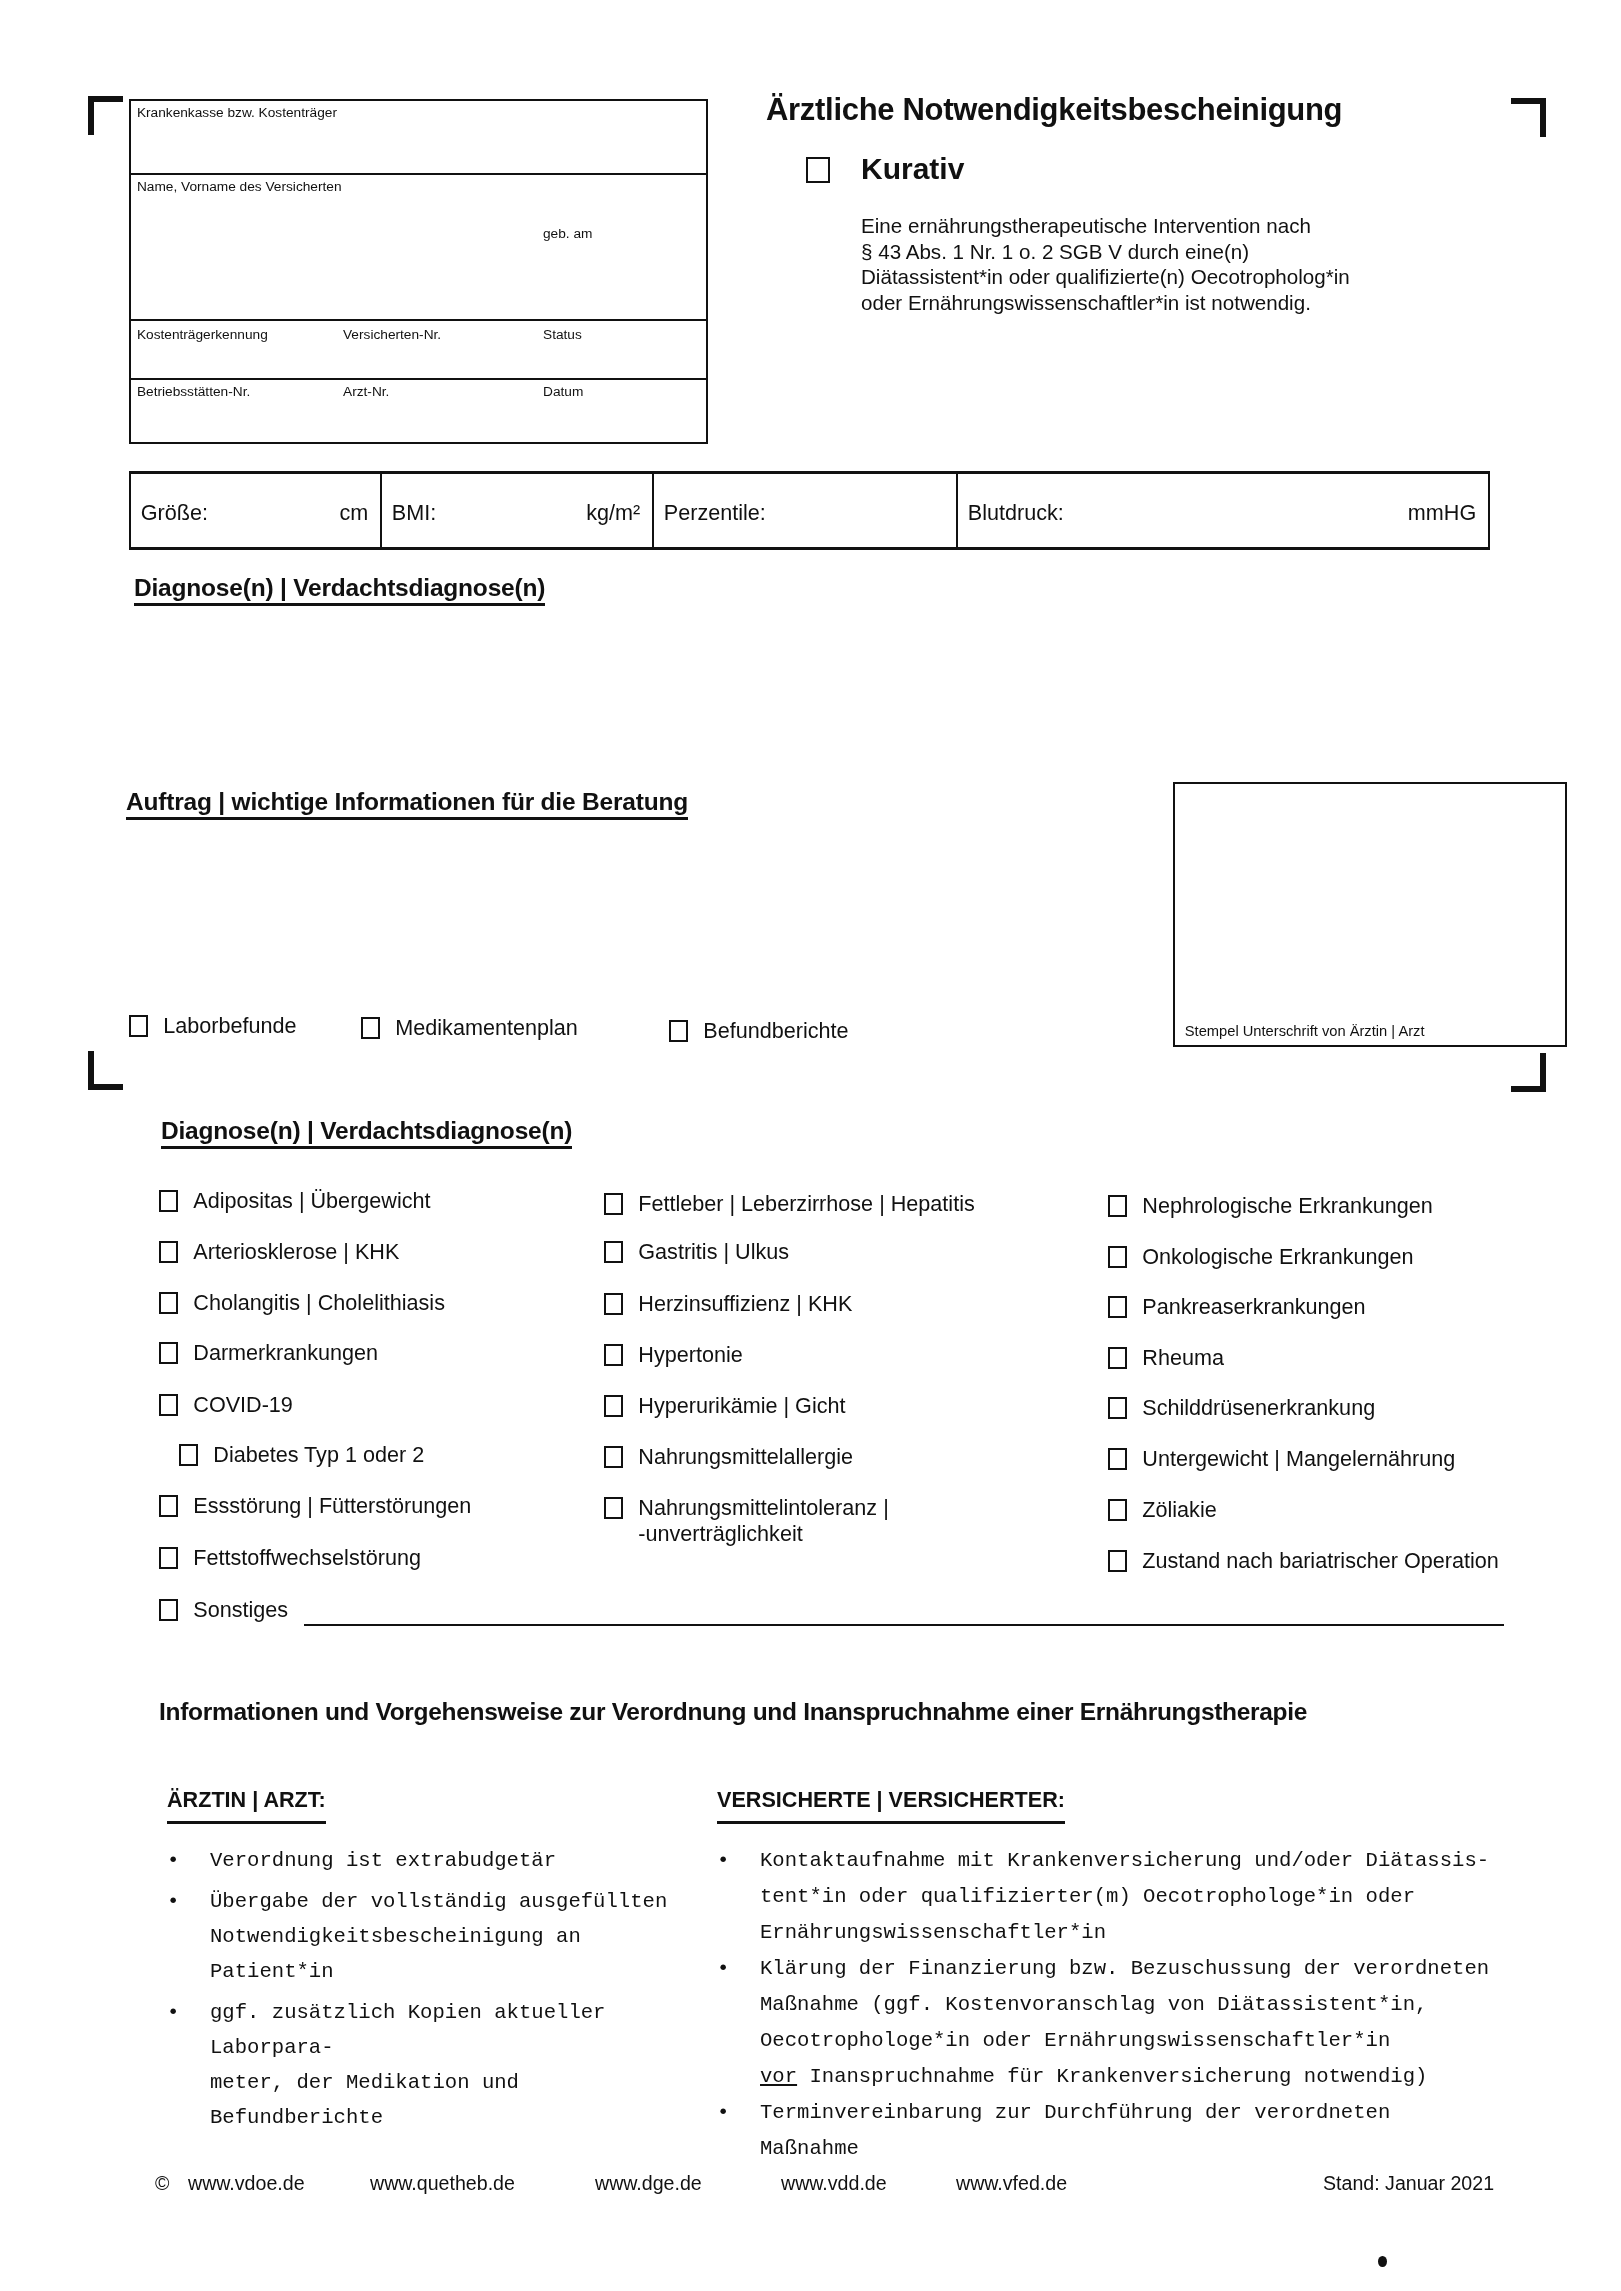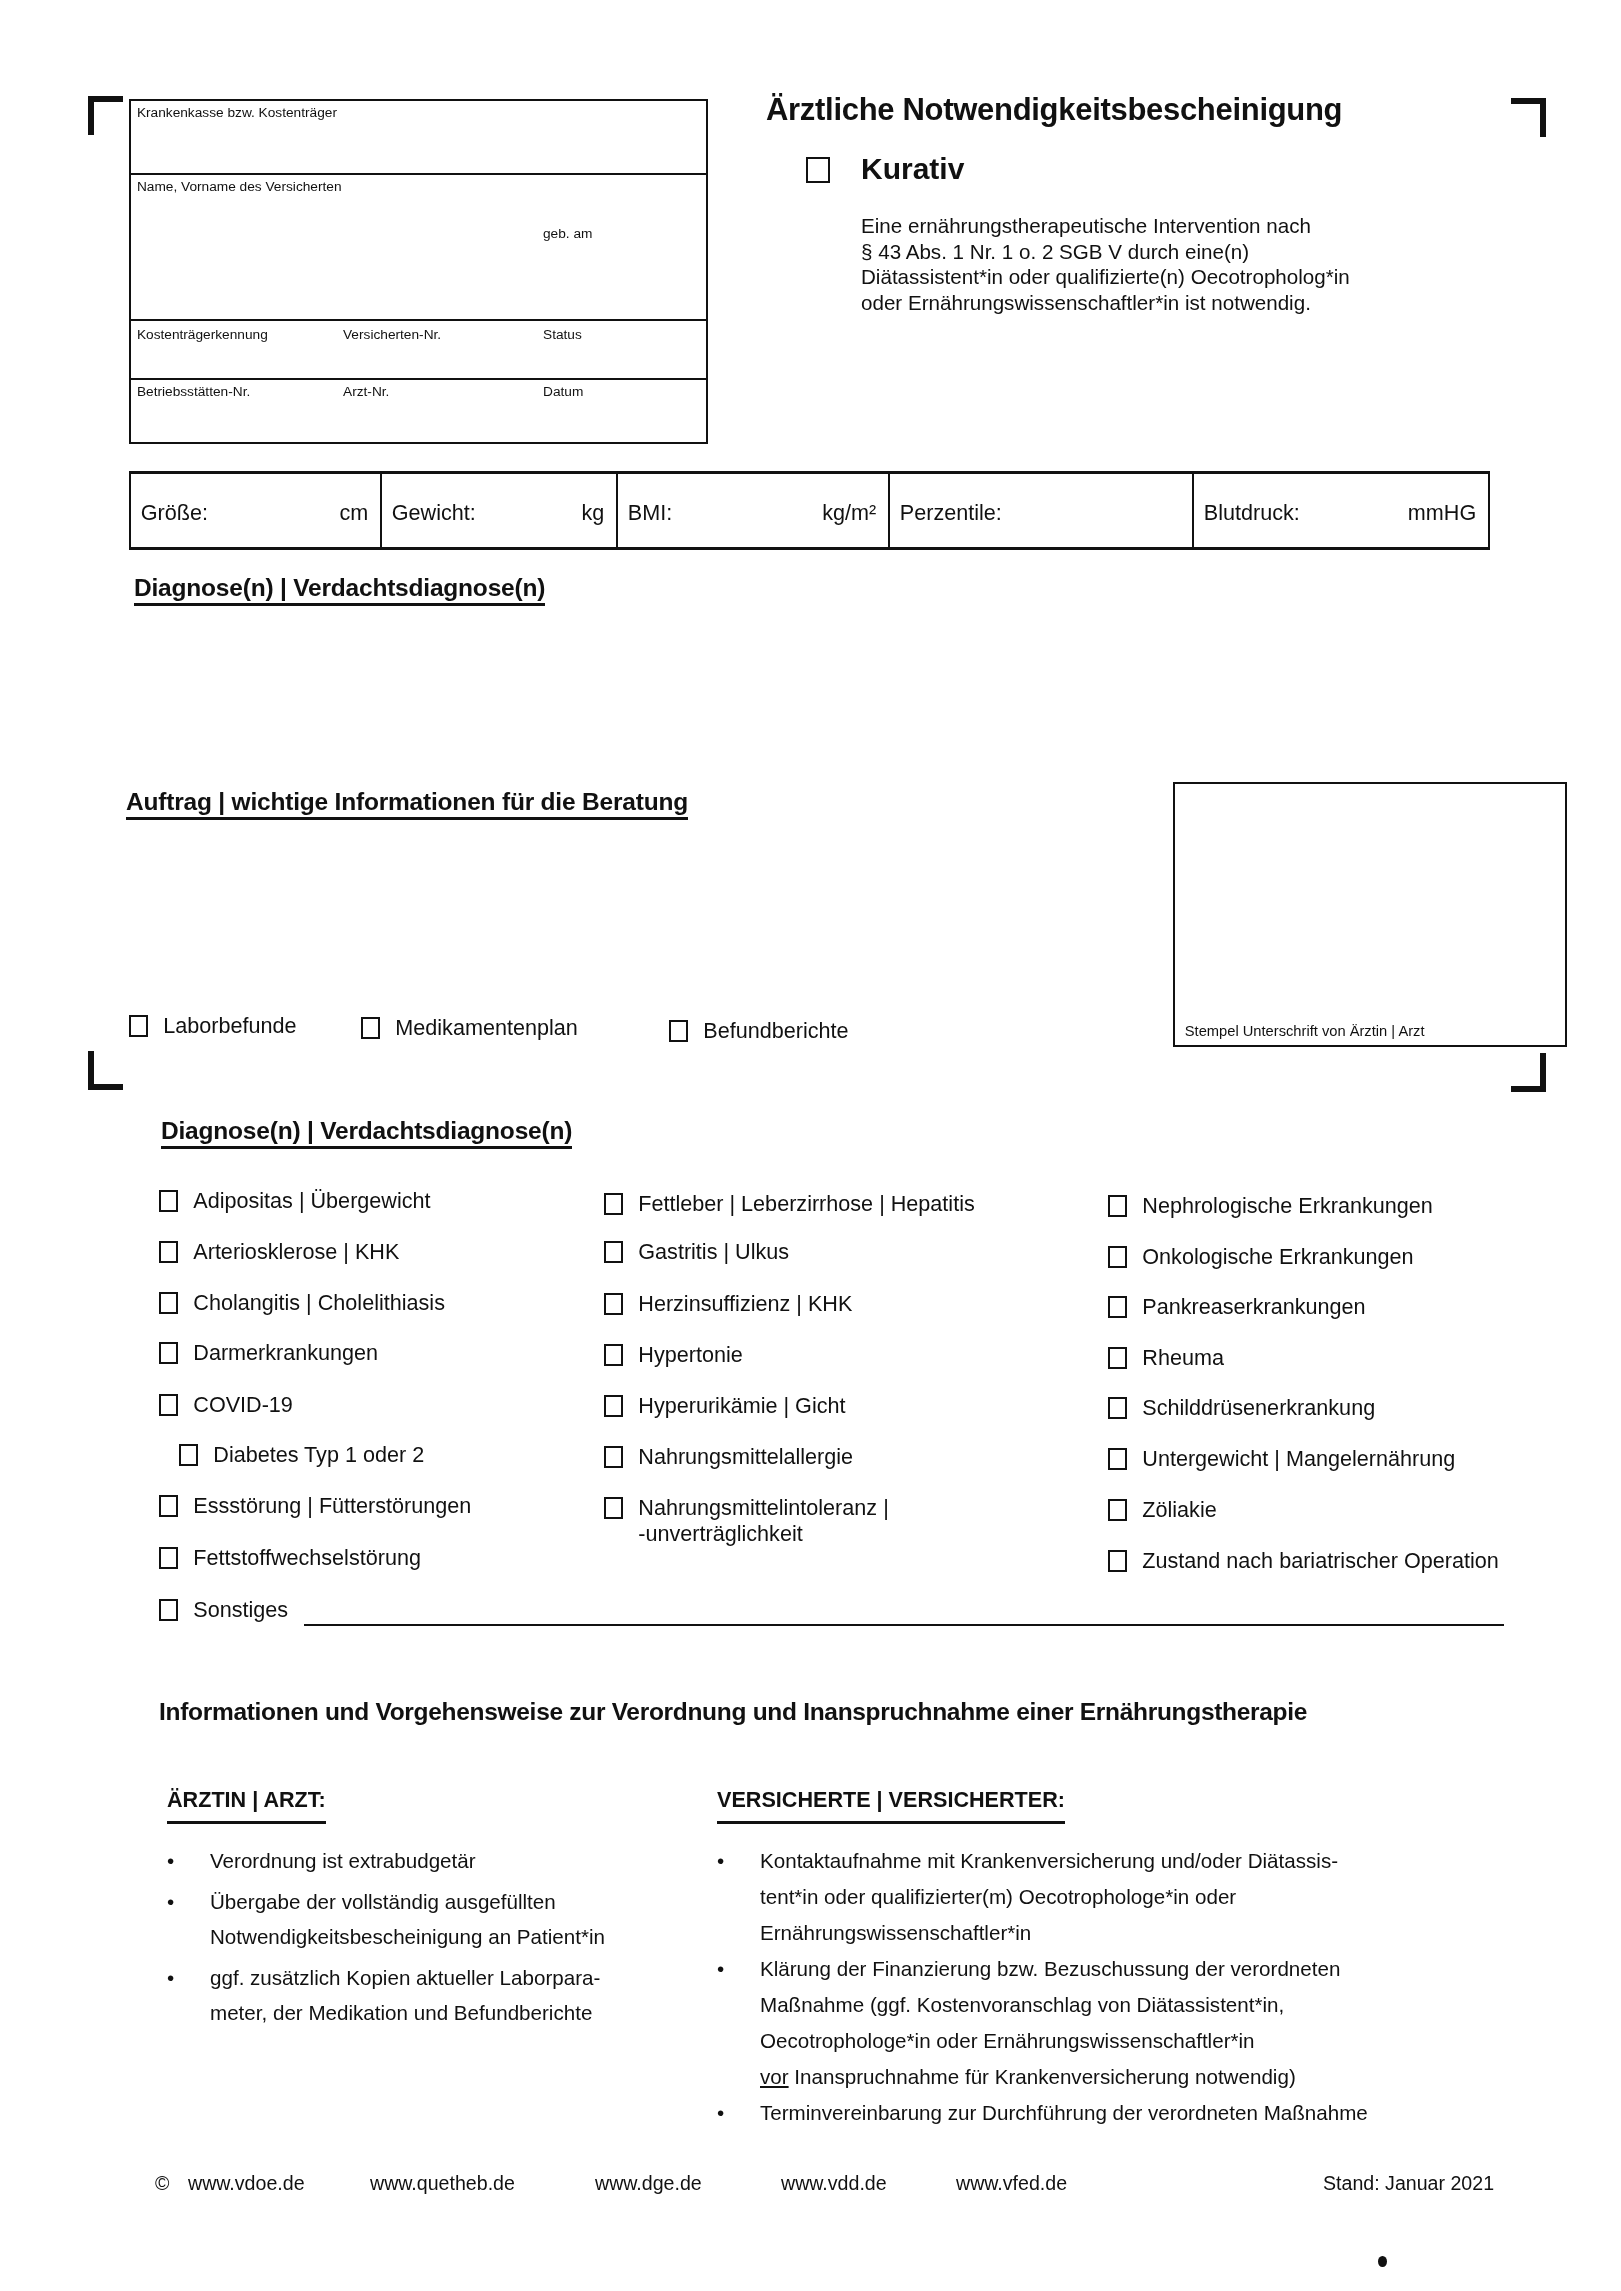--- a/index.html
+++ b/index.html
@@ -35,21 +35,21 @@
   .stamp { left:1173px; top:782px; width:394px; height:265px; border:2px solid #111; box-sizing:border-box; }
   .stamp-lbl { position:absolute; left:9.8px; bottom:5.9px; font-size:14.7px; white-space:nowrap; }
 
   .chk-item { position:absolute; display:flex; align-items:flex-start; font-size:21.6px; white-space:nowrap; }
   .chk-item .cb { margin-right:15.7px; margin-top:2px; flex:none; }
   .chk-item .txt { line-height:25.5px; }
   .sonst-line { position:absolute; left:304px; top:1624px; width:1200px; border-bottom:2.9px solid #111; }
 
   .info-h { left:159px; top:1698px; font-size:24.5px; font-weight:bold; letter-spacing:-0.3px; }
   .col-h { font-size:21.6px; font-weight:bold; padding-bottom:7.8px; border-bottom:3.9px solid #111; }
-  .blist { position:absolute; margin:0; padding:0; list-style:none; font-size:20.6px; }
+  .blist { position:absolute; margin:0; padding:0; list-style:none; font-size:20.6px;font-family:Liberation Mono, monospace; }
   .blist li { position:relative; padding-left:43px; }
   .blist li::before { content:"•"; position:absolute; left:0; top:0; }
   .left-list li { line-height:35px; margin-bottom:5.9px; }
   .right-list li { line-height:36px; }
   .u { text-decoration:underline; }
 
   .footer { position:absolute; top:2172px; font-size:19.6px; white-space:nowrap; }
   .dot { left:1378px; top:2256px; width:8.8px; height:10.8px; border-radius:50%; background:#111; }
 </style>
 </head>
@@ -88,24 +88,20 @@
   <div>§ 43 Abs. 1 Nr. 1 o. 2 SGB V durch eine(n)</div>
   <div>Diätassistent*in oder qualifizierte(n) Oecotropholog*in</div>
   <div>oder Ernährungswissenschaftler*in ist notwendig.</div>
 </div>
 
 <div class="abs meas">
   <div class="meas-cell" style="width:251px;">
     <span class="lbl">Größe:</span>
     <span class="unit">cm</span>
   </div>
-  <div class="meas-cell" style="width:236px;">
-    <span class="lbl">Gewicht:</span>
-    <span class="unit">kg</span>
-  </div>
   <div class="meas-cell" style="width:272px;">
     <span class="lbl">BMI:</span>
     <span class="unit">kg/m²</span>
   </div>
   <div class="meas-cell" style="width:304px;">
     <span class="lbl">Perzentile:</span>
   </div>
   <div class="meas-cell" style="flex:1;">
     <span class="lbl">Blutdruck:</span>
     <span class="unit">mmHG</span>

